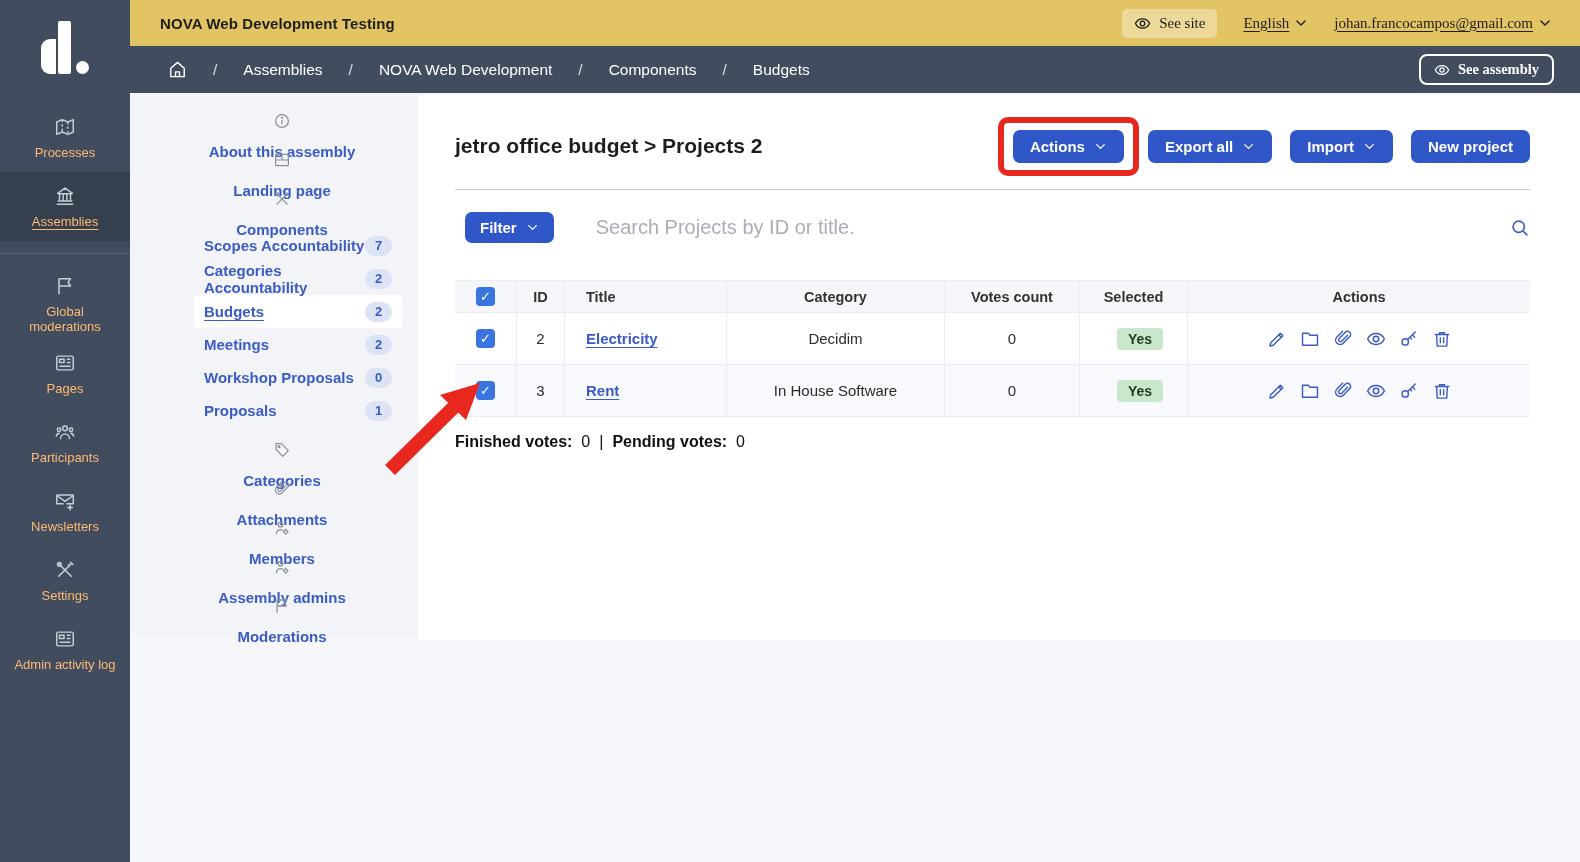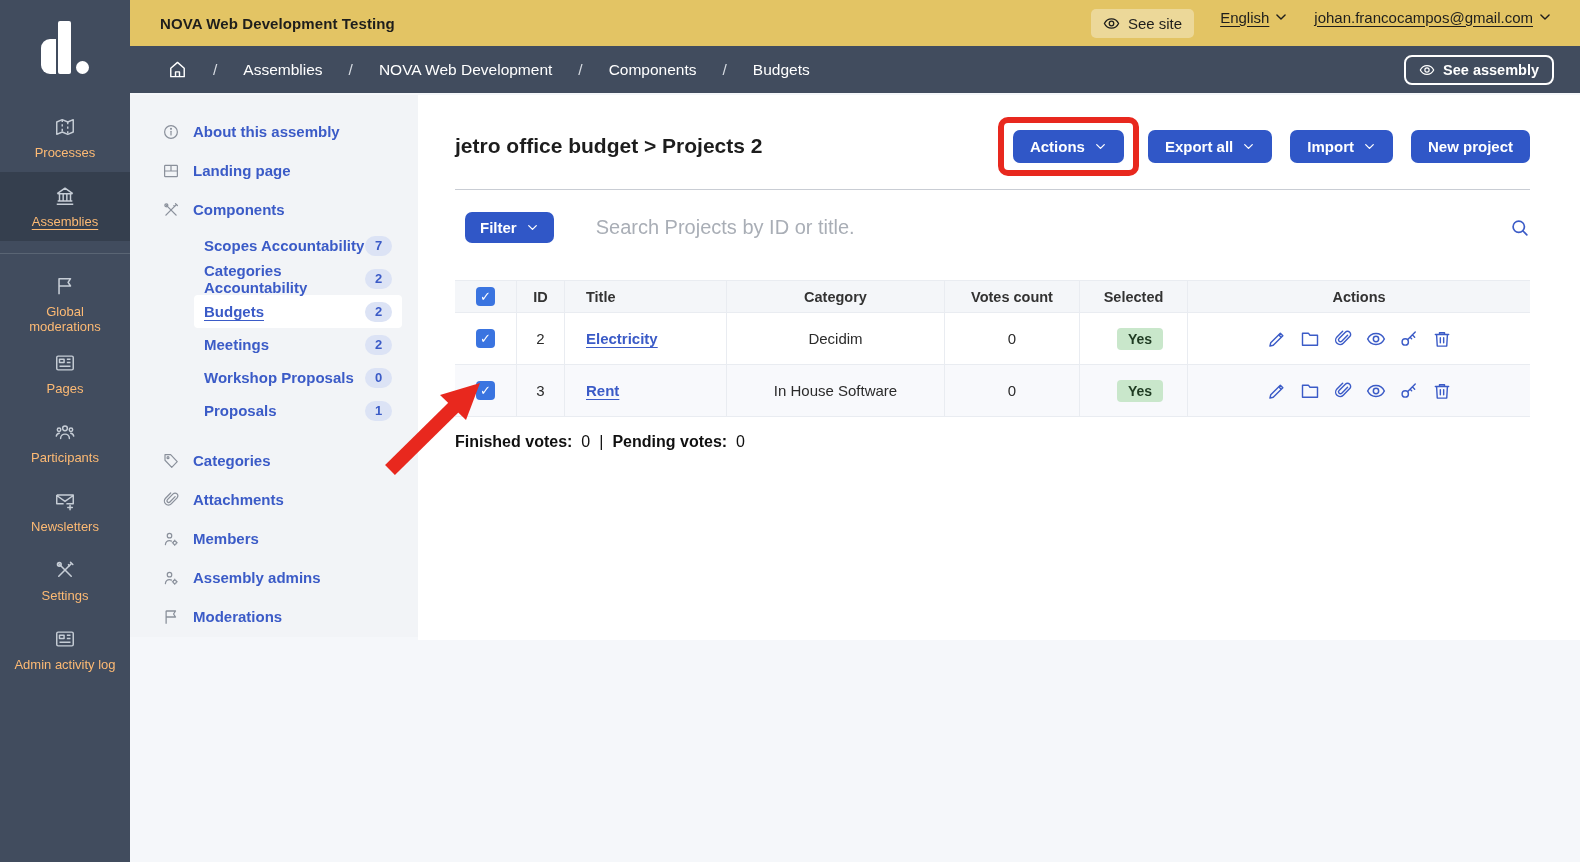--- a/index.html
+++ b/index.html
@@ -17,51 +17,51 @@
     display:flex; align-items:center; justify-content:center; cursor:pointer; }
   .logo { position:relative; width:48px; height:54px; }
   .logo .bowl { position:absolute; left:0; bottom:1px; width:15px; height:35px; background:#fff; border-radius:9px 0 0 9px; }
   .logo .stem { position:absolute; left:17px; bottom:1px; width:13px; height:53px; background:#fff; border-radius:2px; }
   .logo .dot  { position:absolute; left:35px; bottom:1px; width:13px; height:13px; background:#fff; border-radius:50%; }
 
   
   .topbar { position:absolute; left:130px; top:0; width:1450px; height:46px; background:#e3c464;
     display:flex; align-items:center; padding:0 28px 0 30px; color:#1e1e1c; }
   .topbar-title { font-weight:bold; font-size:15px; letter-spacing:.1px; }
-  .topbar-right { margin-left:auto; display:flex; align-items:flex-start; gap:26px; font-size:15px; }
+  .topbar-right { margin-left:auto; display:flex; align-items:center; gap:26px; font-size:15px;font-family:Liberation Serif, serif; }
   .see-site { display:flex; align-items:center; gap:8px; background:rgba(255,255,255,.34);
     padding:6px 12px; border-radius:5px; cursor:pointer; color:#1e1e1c; }
   .tb-link { display:flex; align-items:center; gap:5px; cursor:pointer; color:#1e1e1c; }
   .tb-link .u { text-decoration:underline; text-underline-offset:3px; }
   .chev svg { width:14px; height:14px; }
 
   
   .crumb-bar { position:absolute; left:130px; top:46px; width:1450px; height:47px; background:#414c5e;
     display:flex; align-items:center; gap:26px; padding:0 26px 0 38px; color:#fff; font-size:15.5px; }
   .crumb { cursor:pointer; }
   .crumb-sep { color:#d6dbe2; }
   .home-ic svg { width:19px; height:19px; }
   .see-assembly { margin-left:auto; display:flex; align-items:center; gap:8px; border:2px solid #fff;
-    border-radius:8px; padding:5px 13px; font-weight:bold; font-size:14.5px; cursor:pointer; color:#fff; }
+    border-radius:8px; padding:5px 13px; font-weight:bold; font-size:14.5px; cursor:pointer; color:#fff;font-family:Liberation Serif, serif; }
 
   
   .left-nav { position:absolute; left:0; top:95px; width:130px; height:767px; background:#414c5e;
     display:flex; flex-direction:column; padding-top:8px; z-index:5; }
   .nav-item { min-height:69px; display:flex; flex-direction:column; align-items:center; justify-content:center;
     gap:7px; color:#fdba74; font-size:13px; text-align:center; cursor:pointer; padding:4px 10px; }
   .nav-item svg { width:22px; height:22px; }
   .nav-item.active { background:#353f4e; }
   .nav-item.active .nav-label { text-decoration:underline; text-underline-offset:3px; }
   .nav-div { height:1px; background:#5a6574; margin:12px 0 16px; }
 
   
   .subnav { position:absolute; left:130px; top:95px; width:288px; height:542px; background:#f2f4f7;
     padding-top:17px; font-size:15px; }
   .sn-item { display:flex; align-items:center; gap:13px; height:39px; padding:0 16px 0 32px;
-    color:#3b5bc7; font-weight:600; cursor:pointer; }
+    color:#3b5bc7; font-weight:600; cursor:pointer;flex-direction:column; }
   .sn-item svg { width:18px; height:18px; flex:none; }
   .sn-sub { display:flex; align-items:center; height:33px; padding-left:74px;
     color:#3b5bc7; font-weight:600; cursor:pointer; }
   .sn-badge { margin-left:auto; margin-right:26px; background:#dce3f5; color:#3b5bc7; font-weight:bold;
     font-size:13px; min-width:27px; height:20px; padding:0 8px; border-radius:11px;
     display:flex; align-items:center; justify-content:center; }
   .sn-sub.active { background:#fff; margin-left:64px; margin-right:16px; padding-left:10px; border-radius:4px; }
   .sn-sub.active .sn-label { font-weight:bold; text-decoration:underline; text-underline-offset:3px; }
   .sn-sub.active .sn-badge { margin-right:10px; }
   .sn-gap { height:14px; }

